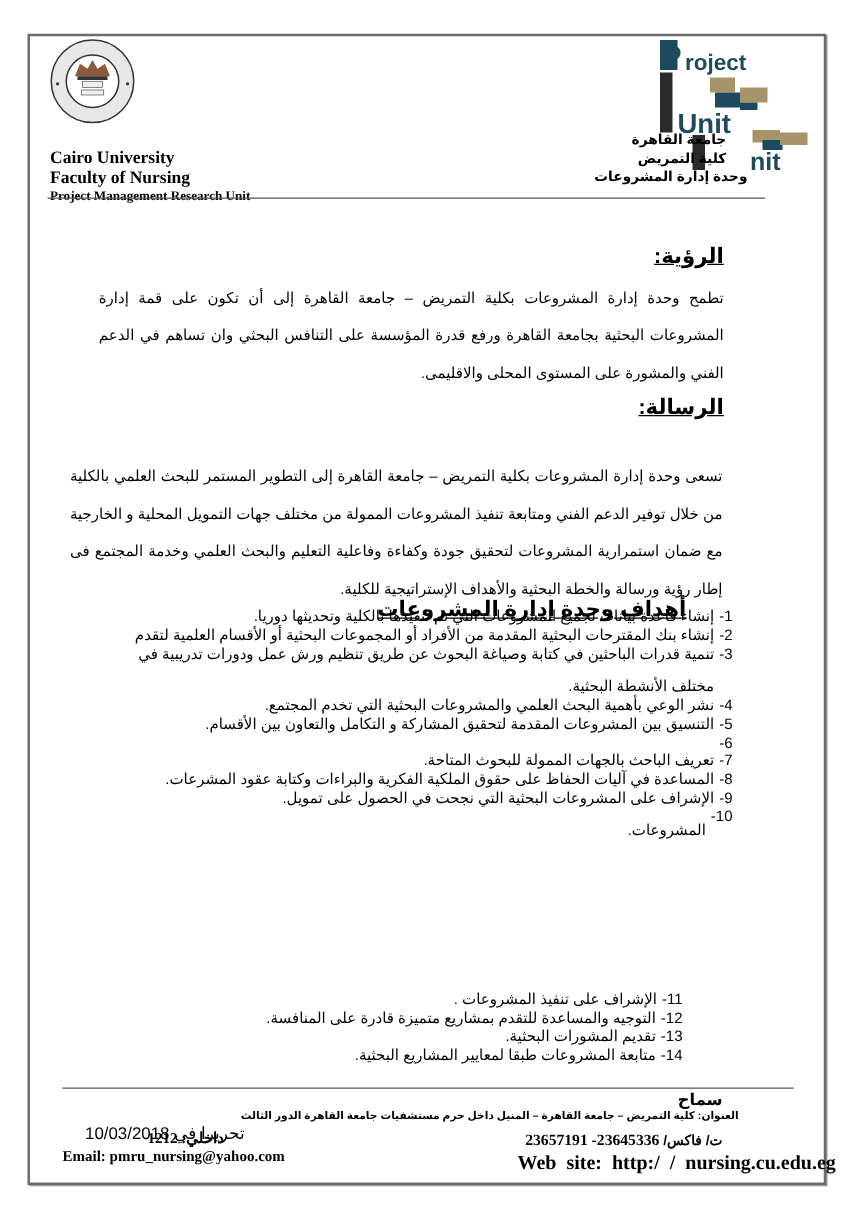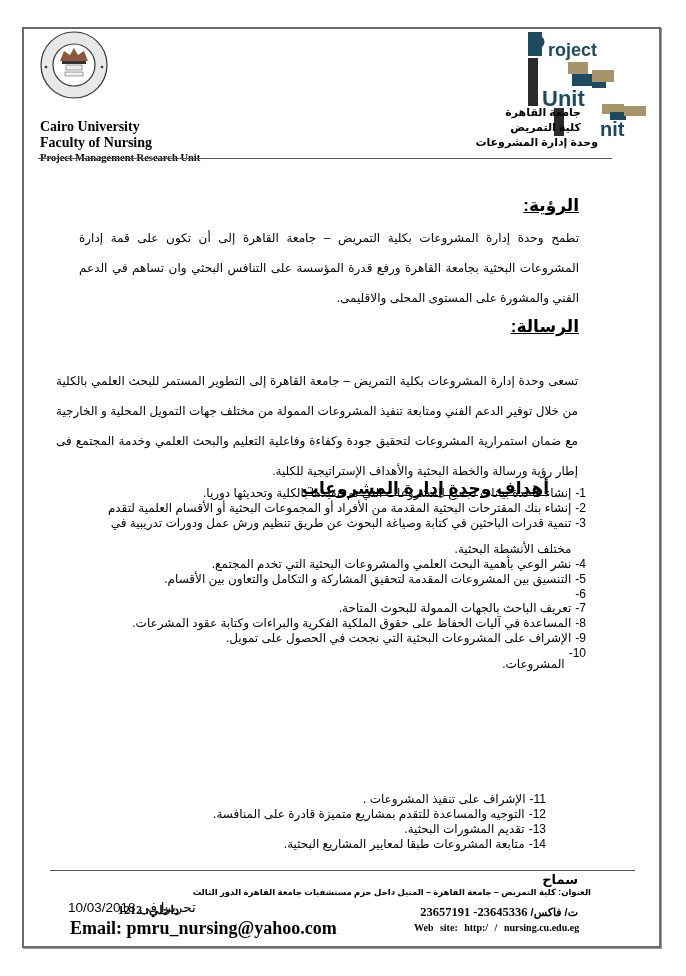--- a/index.html
+++ b/index.html
@@ -39,24 +39,24 @@
     .goal.single { line-height: 15px; }
     .goal.wrap .txt { line-height: 15px; }
     .goal.wrap .txt .cont { margin-top: 11px; }
     .goals.tail { right: 140px; width: 340px; top: 792px; }
 
     
     .foot-sig { position: absolute; right: 108px; top: 872px; font-size: 13px; font-weight: bold; direction: rtl; }
     .foot-addr { position: absolute; right: 95px; top: 887px; font-size: 8.5px; font-weight: bold; direction: rtl; white-space: nowrap; }
     .foot-tel { position: absolute; right: 108px; top: 905px; font-family: "Liberation Serif", serif; font-weight: bold; font-size: 12.5px; direction: rtl; white-space: nowrap; }
     .foot-tel .lbl { font-family: "Liberation Sans", sans-serif; font-size: 11px; }
-    .foot-web { position: absolute; left: 414px; top: 922px; font-family: "Liberation Serif", serif; font-weight: bold; font-size: 10px; white-space: nowrap; word-spacing: 4px; }
+    .foot-web { position: absolute; left: 414px; top: 922px; font-family: "Liberation Serif", serif; font-weight: bold; font-size: 16px; white-space: nowrap; word-spacing: 4px; }
     .foot-date { position: absolute; left: 68px; top: 875px; font-size: 13.5px; font-weight: normal; direction: rtl; white-space: nowrap; margin-top: 24px; }
     .foot-ext { position: absolute; left: 118px; top: 903px; font-family: "Liberation Serif", serif; font-weight: bold; font-size: 12px; direction: rtl; white-space: nowrap; }
-    .foot-email { position: absolute; left: 70px; top: 918px; font-family: "Liberation Serif", serif; font-weight: bold; font-size: 18px; white-space: nowrap; }
+    .foot-email { position: absolute; left: 50px; top: 918px; font-family: "Liberation Serif", serif; font-weight: bold; font-size: 12px; white-space: nowrap; }
   </style>
 </head>
 <body>
 
 <div class="frame"></div>
 
 <svg class="seal" viewBox="0 0 68 68">
   <circle cx="34" cy="34" r="33" fill="#e8e8e8" stroke="#333" stroke-width="1.2"></circle>
   <circle cx="34" cy="34" r="21" fill="#fff" stroke="#333" stroke-width="1.2"></circle>
   <path d="M20 30 L24 20 L30 24 L34 17 L38 24 L44 20 L48 30 Z" fill="#8a5a3a"></path>

